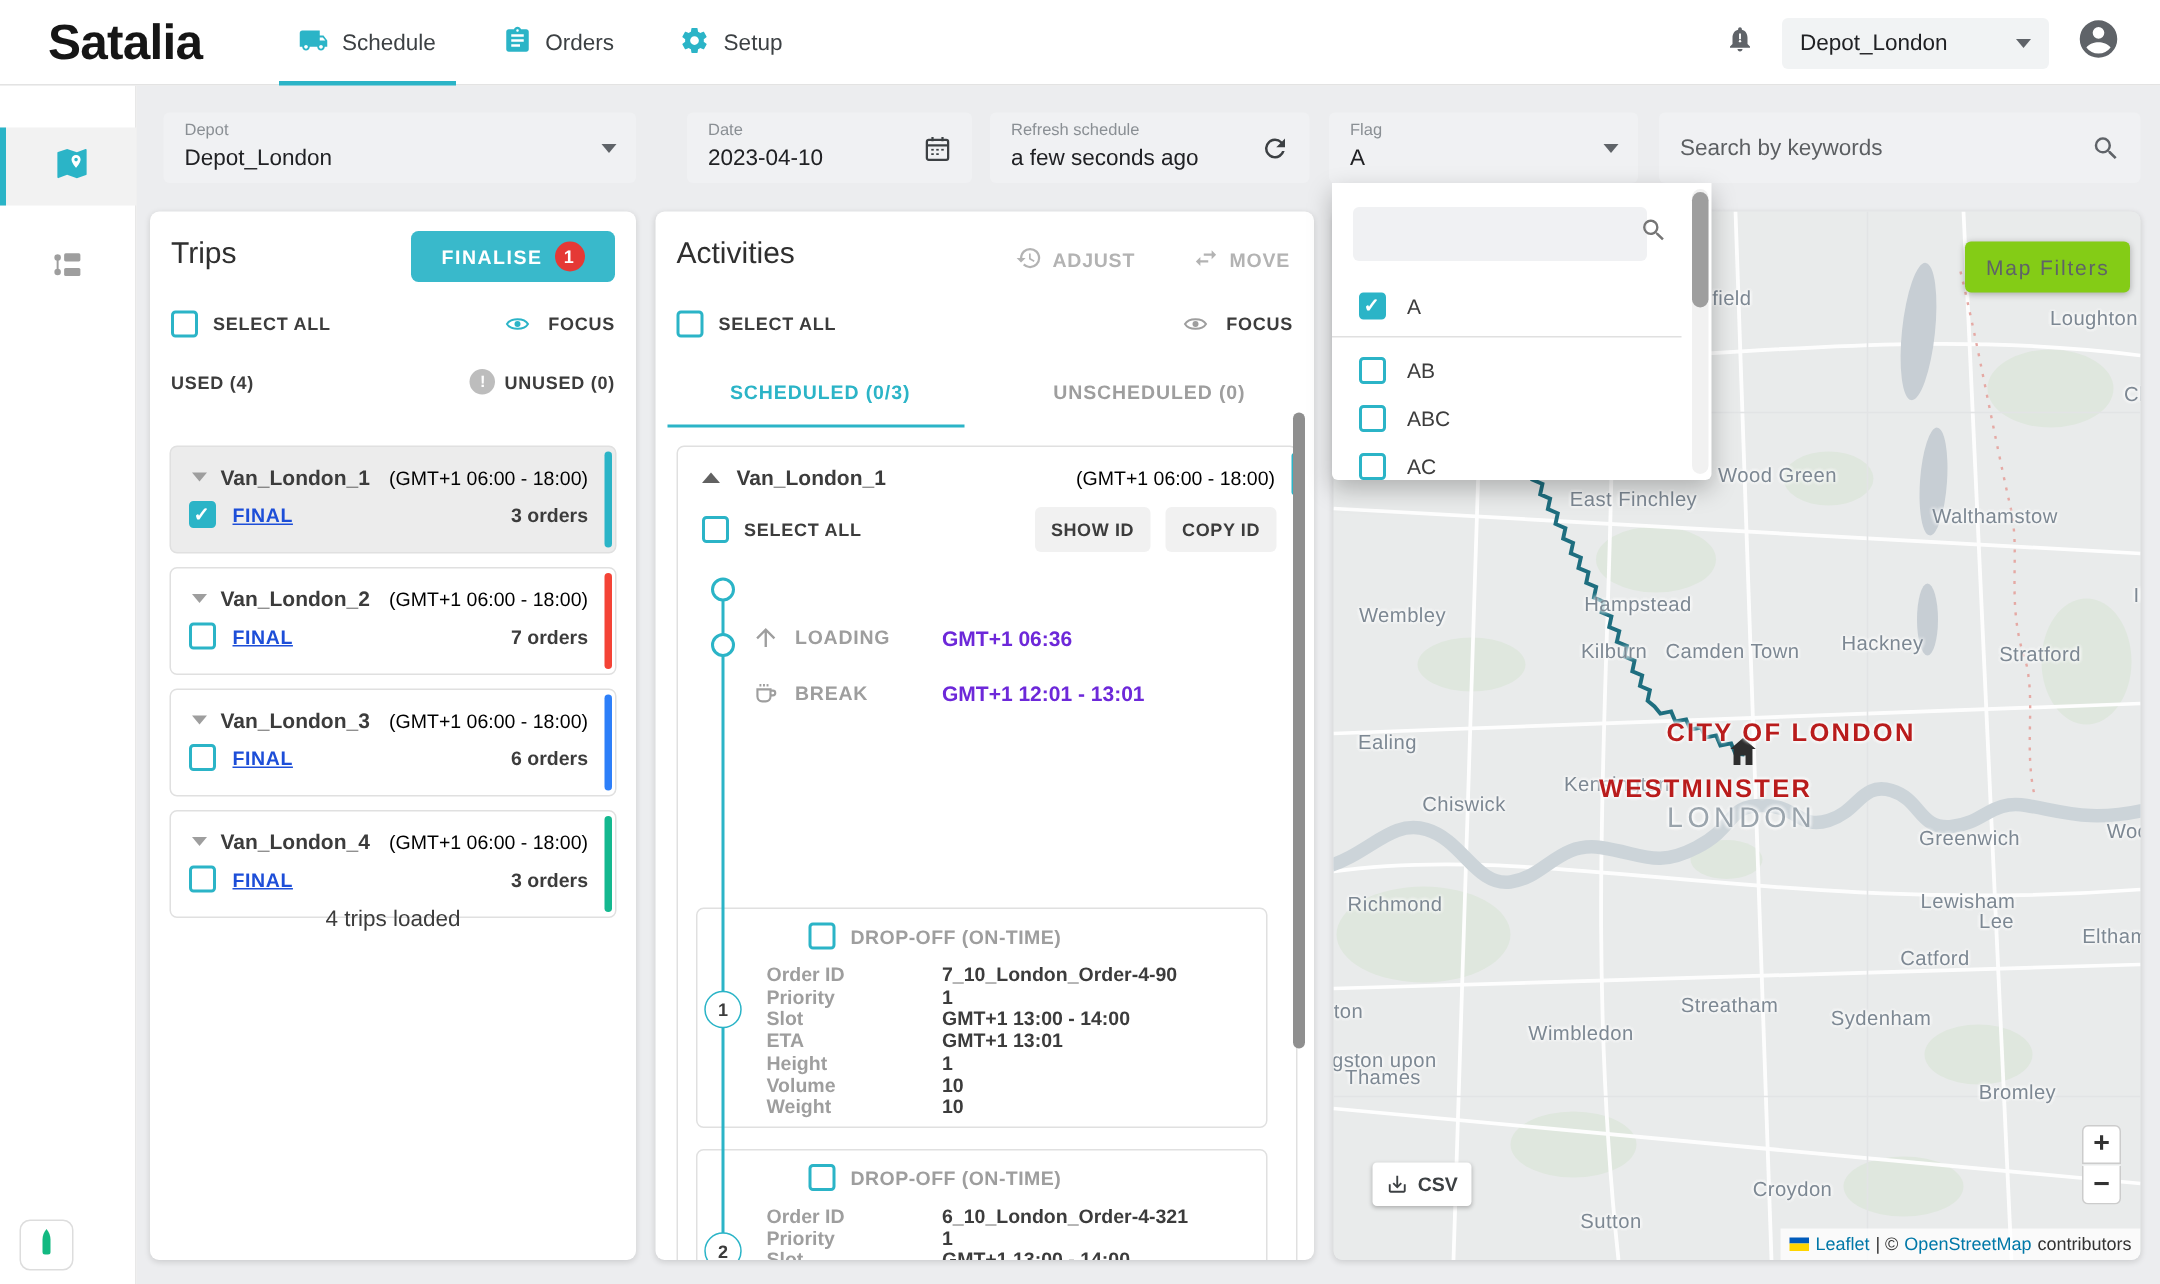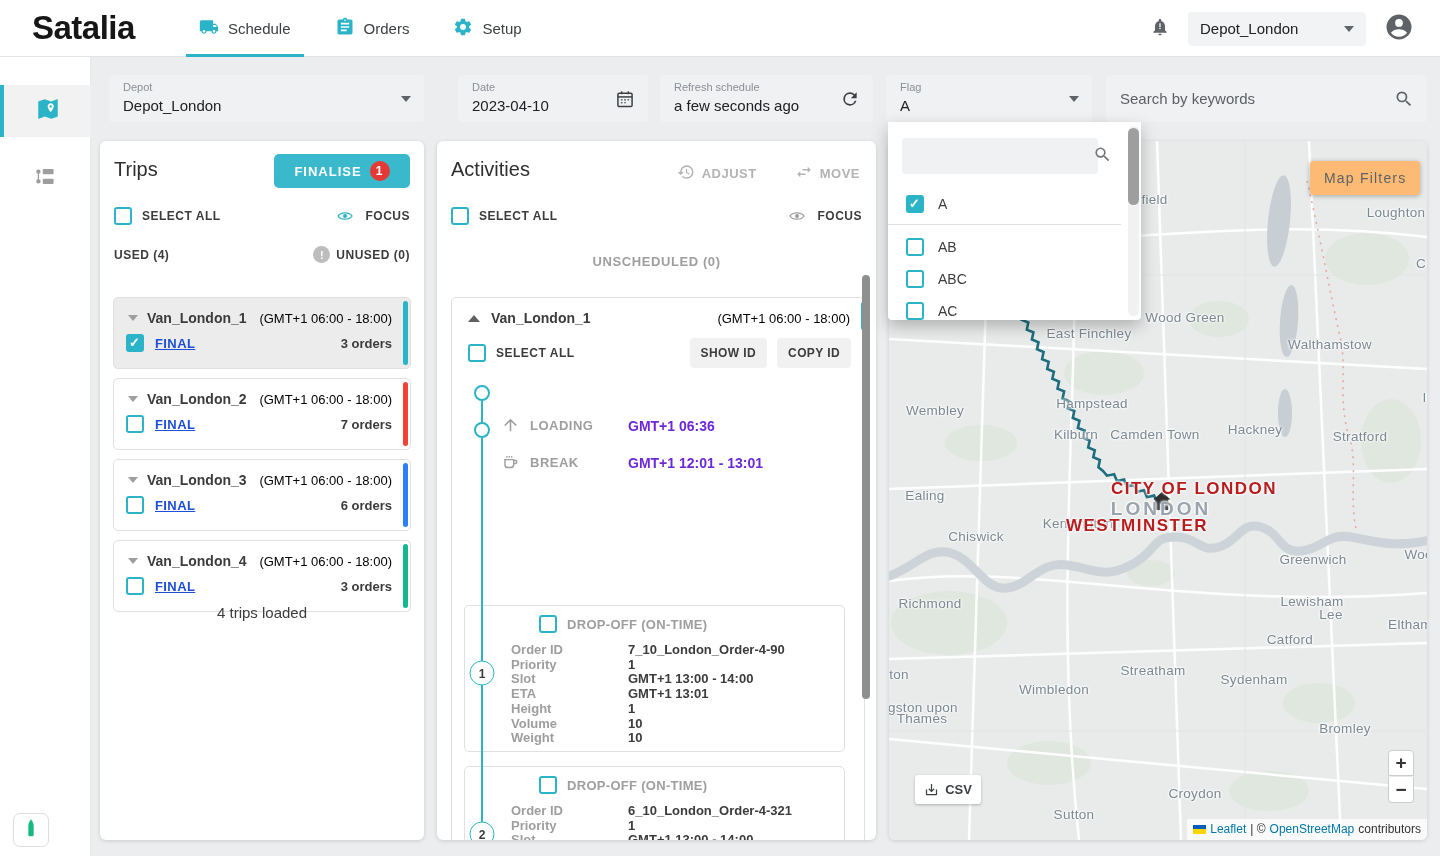--- a/index.html
+++ b/index.html
@@ -153,23 +153,23 @@
   .fvalue2 { font-size:13px; font-weight:700; color:#3c3c3c; }
   #acts-thumb { position:absolute; right:6px; top:134px; width:8px; height:424px;
     background:#8f8f8f; border-radius:4px; z-index:10; }
 
   
   #map-canvas { position:absolute; left:0; top:0; }
   .maplbl { position:absolute; transform:translate(-50%,-50%); white-space:nowrap;
     color:#7d8893; font-size:13.5px; letter-spacing:.3px; z-index:3;
     text-shadow:0 0 3px #fff,0 0 3px #fff,0 0 3px #fff; }
   .maplbl.caps { font-size:17px; font-weight:600; letter-spacing:1.5px; color:#b91c1c; }
-  .maplbl.big { font-size:19px; font-weight:700; letter-spacing:3px; color:#9aa4ac; }
+  .maplbl.big { font-size:19px; font-weight:400; letter-spacing:3px; color:#9aa4ac;margin-top:37px; }
   #map-filters-btn { position:absolute; left:421px; top:20px; height:34px; padding:0 14px;
-    background:#fdba74; border:none; border-radius:4px; box-shadow:0 1px 5px rgba(0,0,0,.3);
+    background:#84cc16; border:none; border-radius:4px; box-shadow:0 1px 5px rgba(0,0,0,.3);
     font-size:14px; color:#5f6368; letter-spacing:1.2px; font-family:inherit;
     cursor:pointer; z-index:6; }
   #csv-btn { position:absolute; left:26px; top:634px; width:66px; height:29px; background:#fff;
     border:none; border-radius:3px; box-shadow:0 1px 3px rgba(0,0,0,.25); display:flex;
     align-items:center; justify-content:center; gap:6px; font-size:13px; font-weight:700;
     color:#3c4043; font-family:inherit; cursor:pointer; z-index:6; }
   #csv-btn svg { width:15px; height:15px; fill:#3c4043; }
   .zoomctl { position:absolute; left:499px; width:26px; height:26px; background:#fff;
     border:1px solid #ccc; font-size:19px; font-weight:700; color:#333; display:flex;
     align-items:center; justify-content:center; cursor:pointer; z-index:6; }
@@ -421,20 +421,21 @@
       <span class="spacer"></span>
       <span class="eye" style="color:#9e9e9e">
           <svg viewBox="0 0 24 24" fill="none" stroke="currentColor" stroke-width="2">
             <path d="M1.5 12C5.3 5.6 18.7 5.6 22.5 12 18.7 18.4 5.3 18.4 1.5 12Z"></path>
             <circle cx="12" cy="12" r="3" fill="currentColor" stroke="none"></circle>
           </svg>
         </span>
       <span class="row-label">FOCUS</span>
     </div>
     <div class="acts-tabs">
+      <div class="atab active">SCHEDULED (0/3)</div>
       <div class="atab">UNSCHEDULED (0)</div>
     </div>
 
     <div id="acts-scroll">
       <div id="van-card">
         <div class="vc-accent"></div>
         <div class="vc-head">
           <span class="caret-up"></span>
           <span class="trip-name">Van_London_1</span>
           <span class="trip-window">(GMT+1 06:00 - 18:00)</span>

